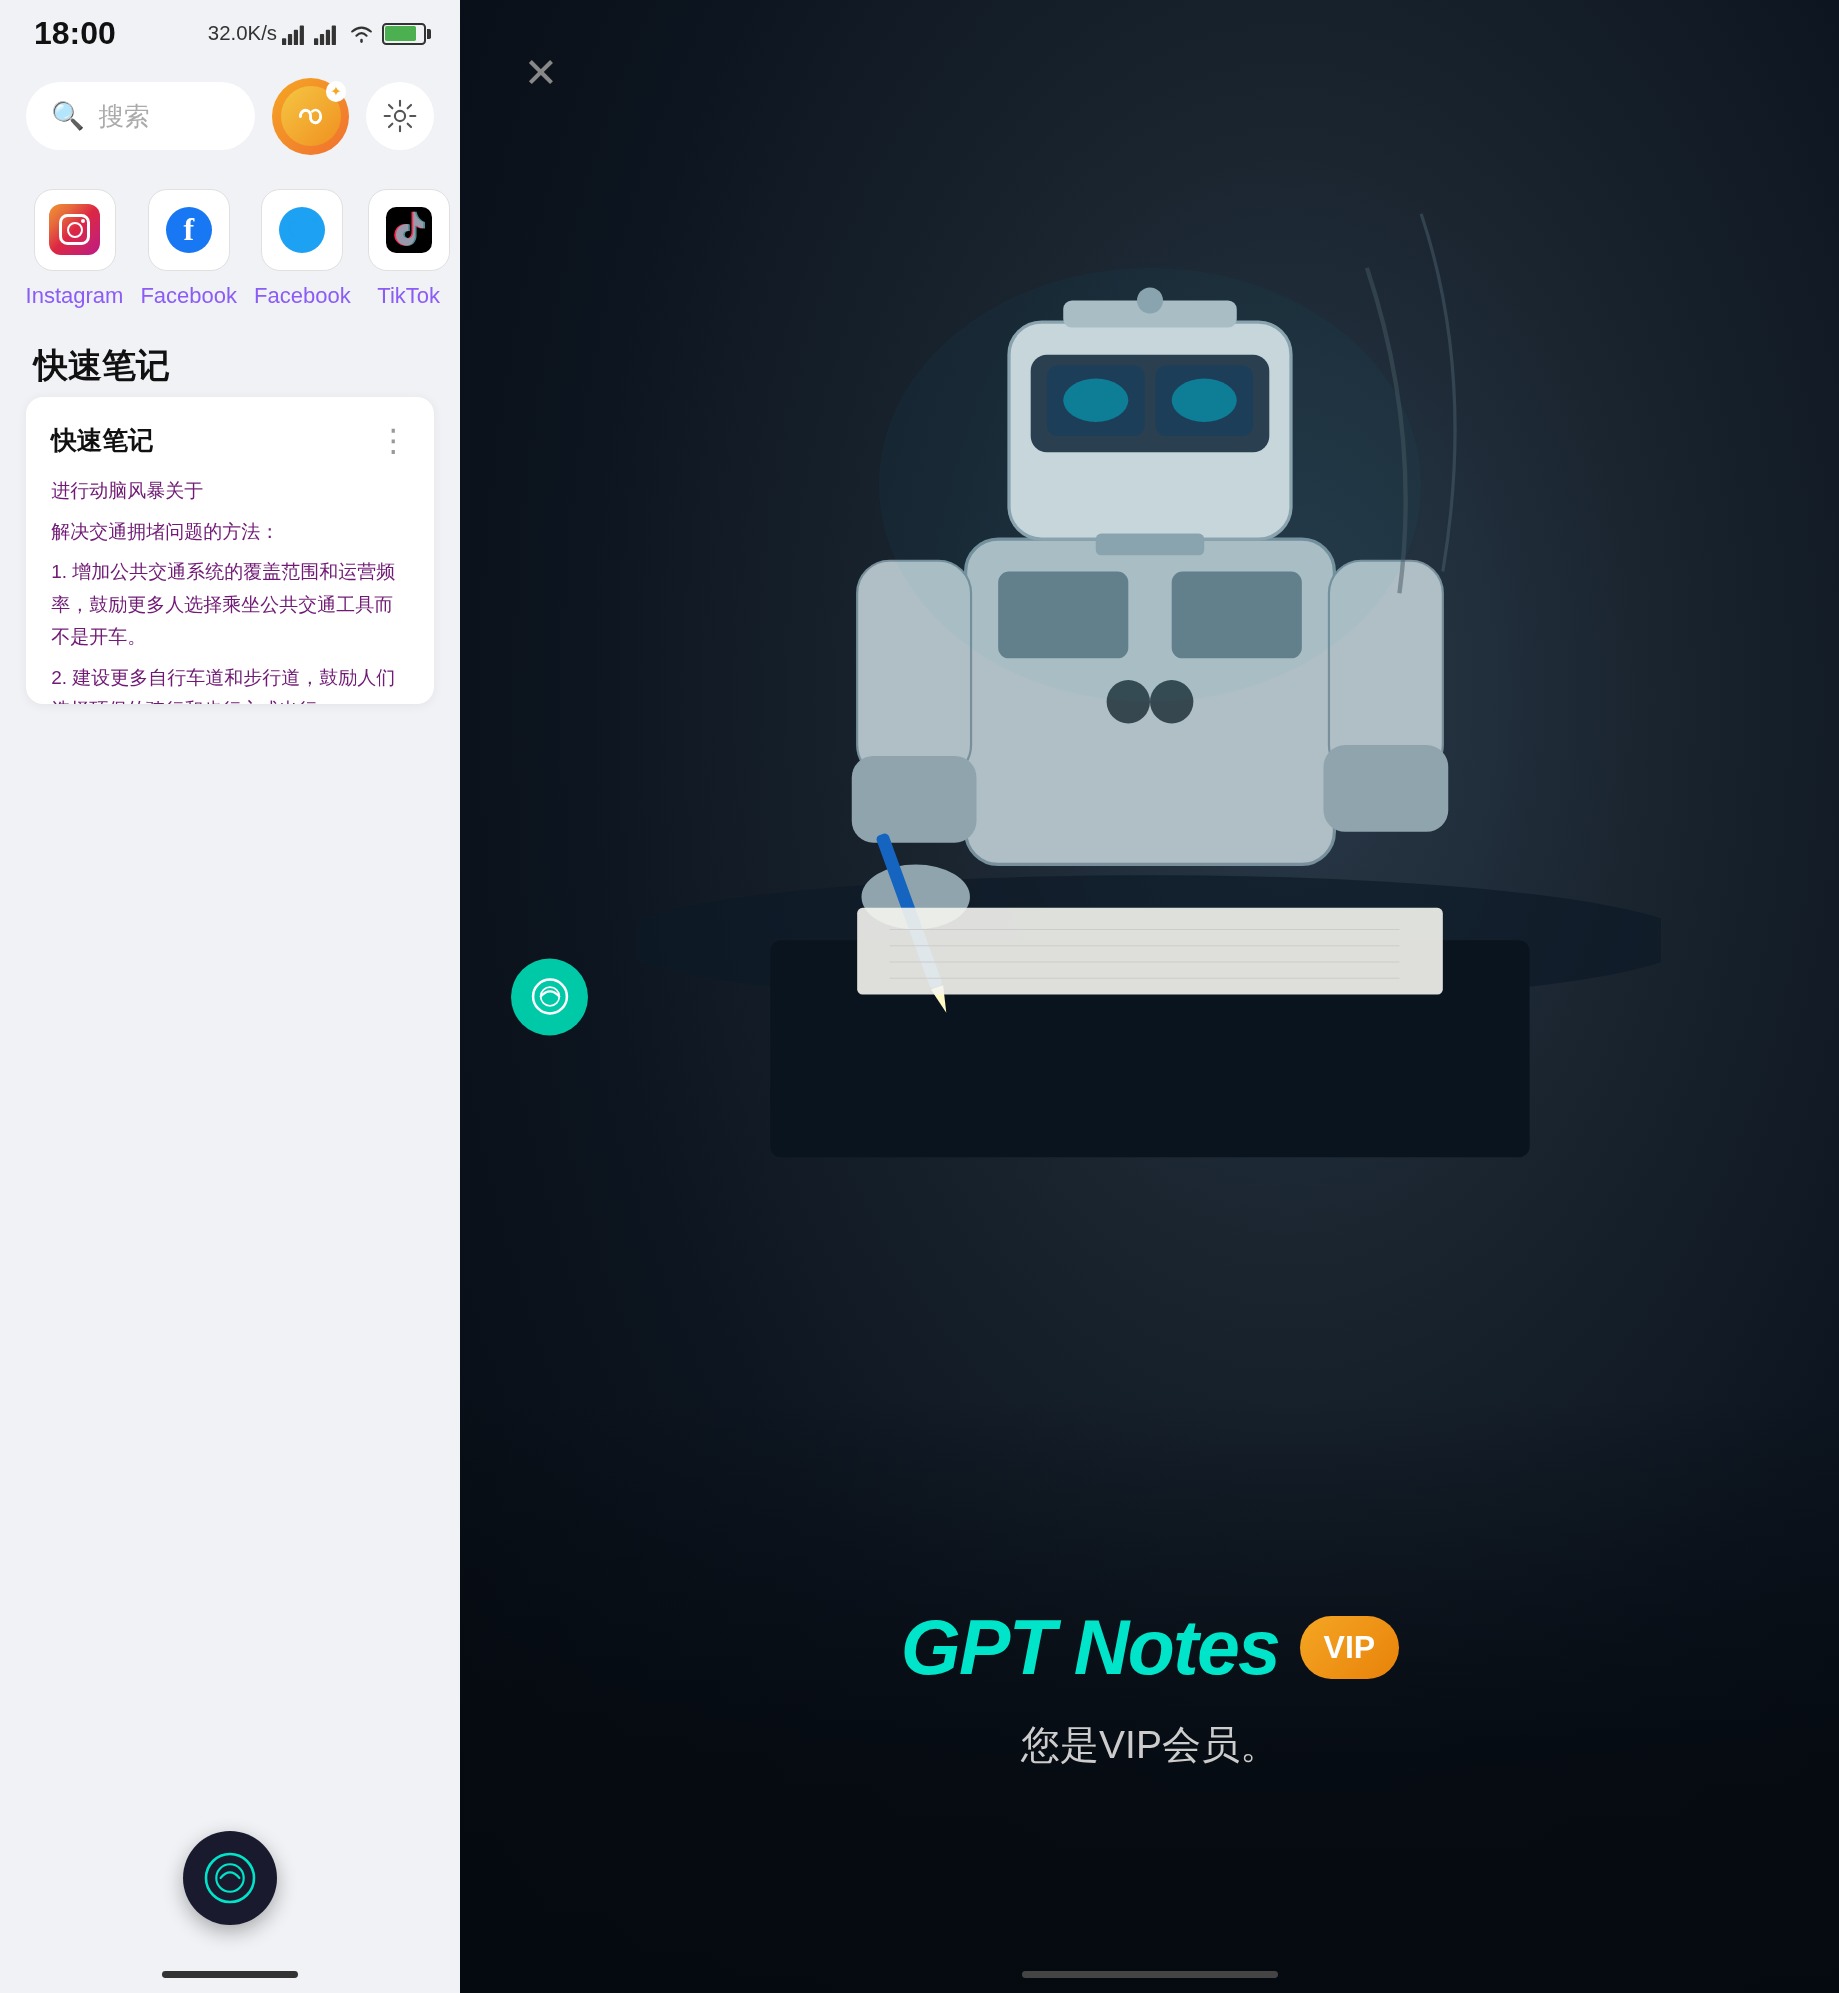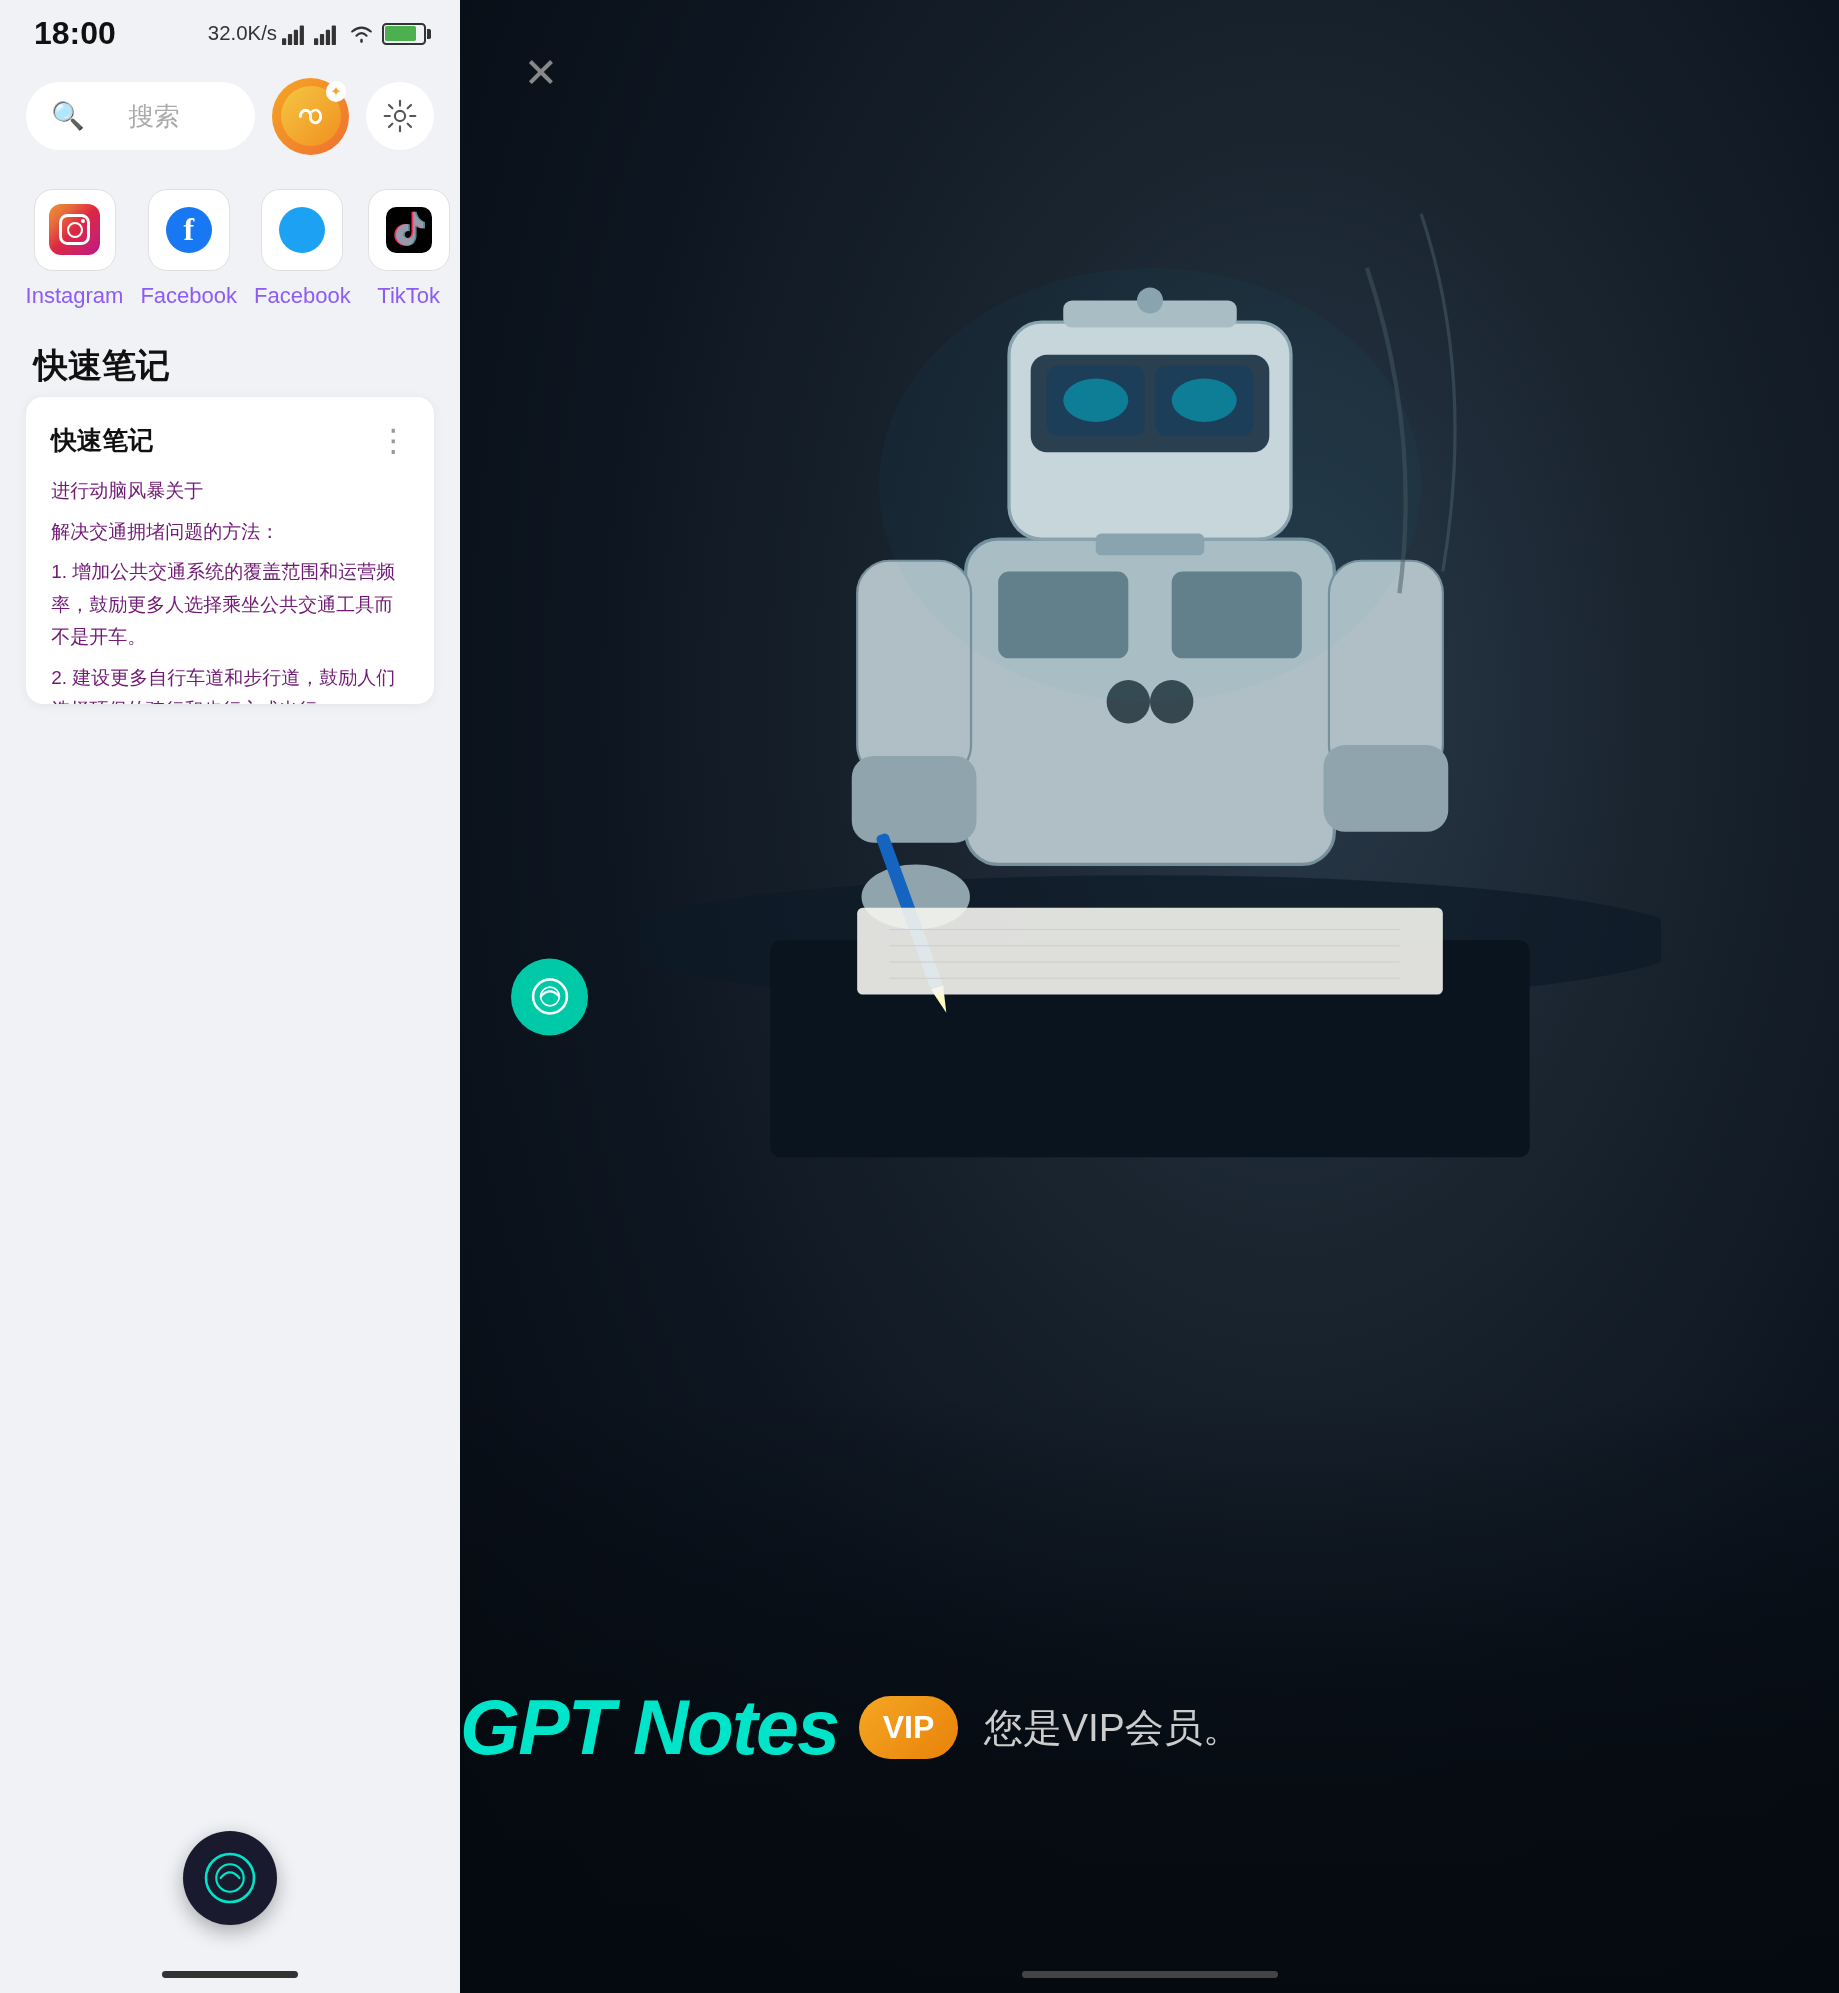--- a/index.html
+++ b/index.html
@@ -90,21 +90,20 @@
       padding: 0 25.6px;
       gap: 13.6px;
     }
     .search-input-icon {
       font-size: 27px;
       color: #999;
     }
     .search-input-text {
       font-size: 25.6px;
       color: #aaa;
-      margin-left: 30px;
     }
     .ai-button {
       width: 77px;
       height: 77px;
       background: linear-gradient(135deg, #f5a623, #f07030);
       border-radius: 50%;
       display: flex;
       align-items: center;
       justify-content: center;
       position: relative;
@@ -363,20 +362,21 @@
       z-index: 10;
     }
 
     
     .bottom-content {
       position: absolute;
       bottom: 221px;
       left: 0;
       right: 0;
       display: flex;
+      flex-direction: column;
       align-items: center;
       gap: 25.6px;
     }
     .gpt-title-row {
       display: flex;
       align-items: center;
       gap: 20.4px;
     }
     .gpt-title {
       font-size: 77px;

